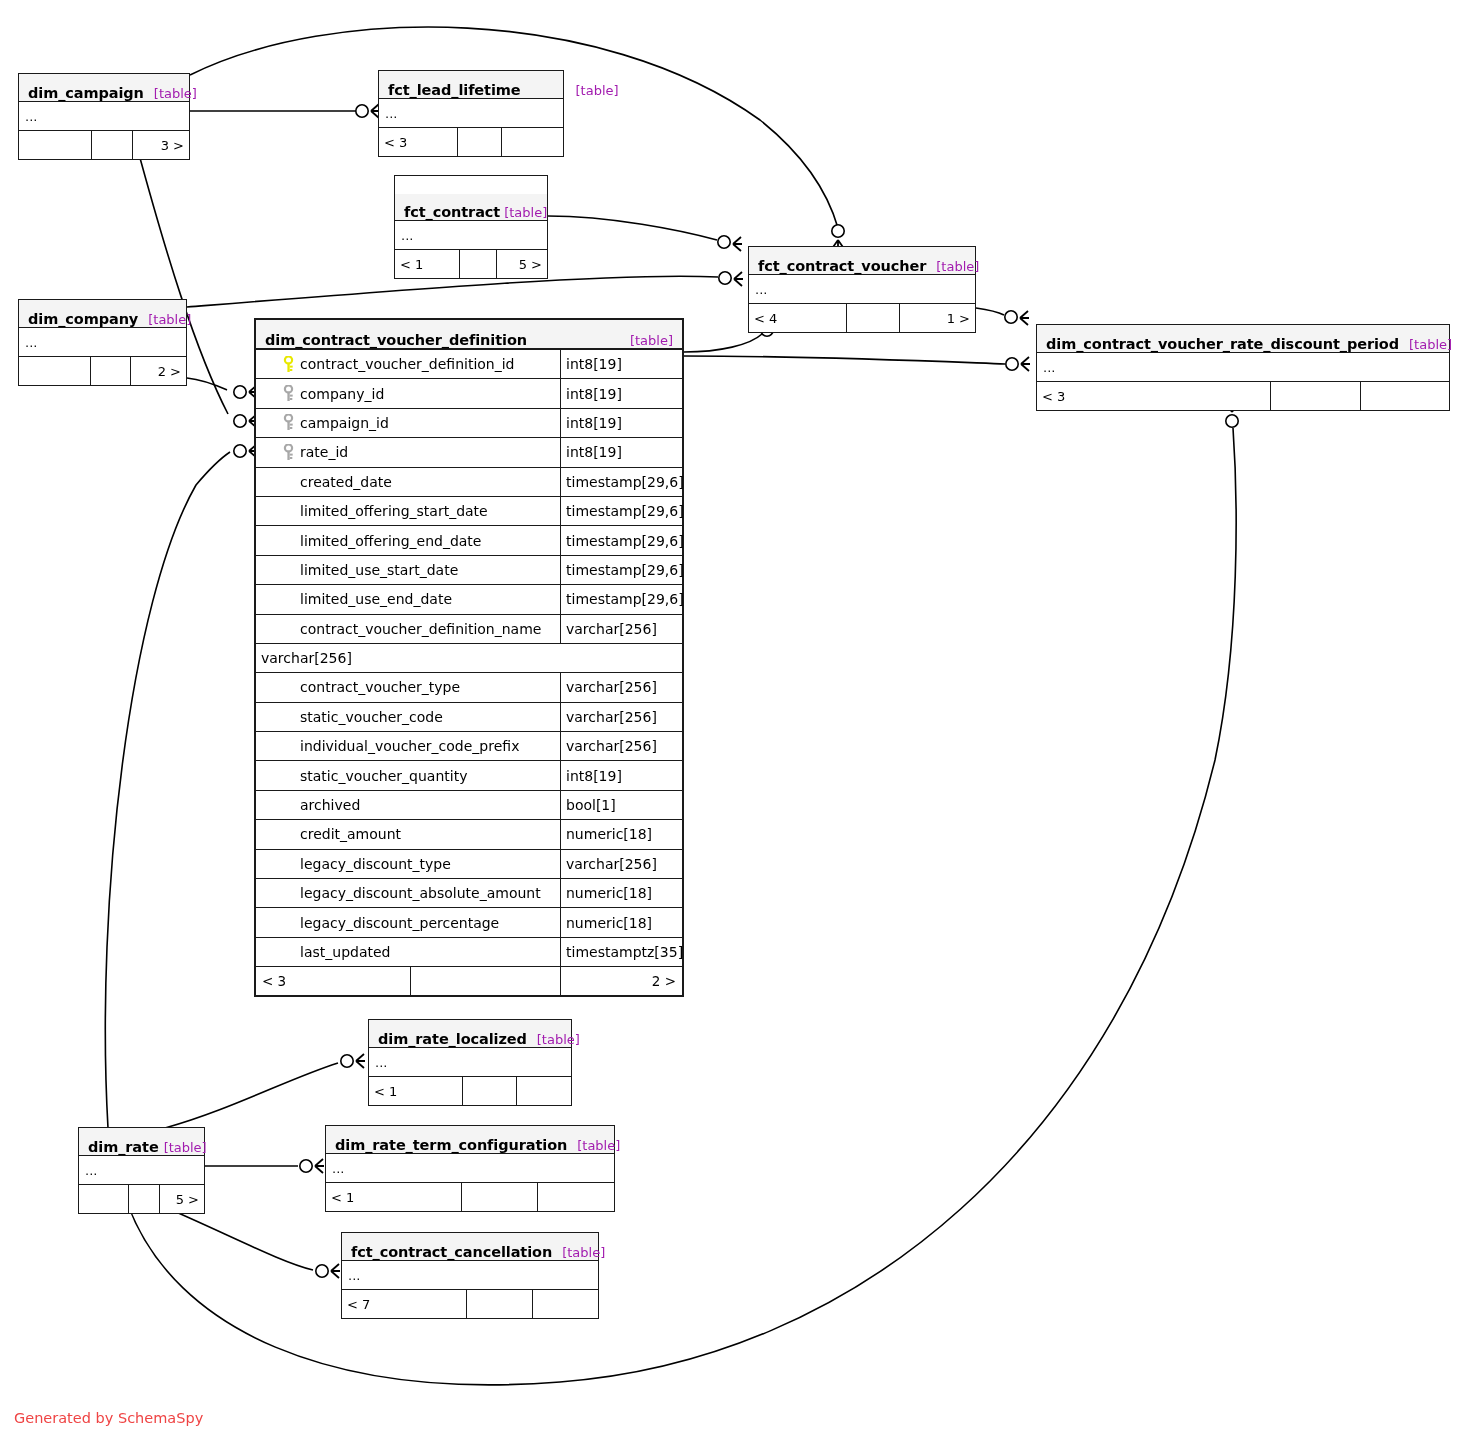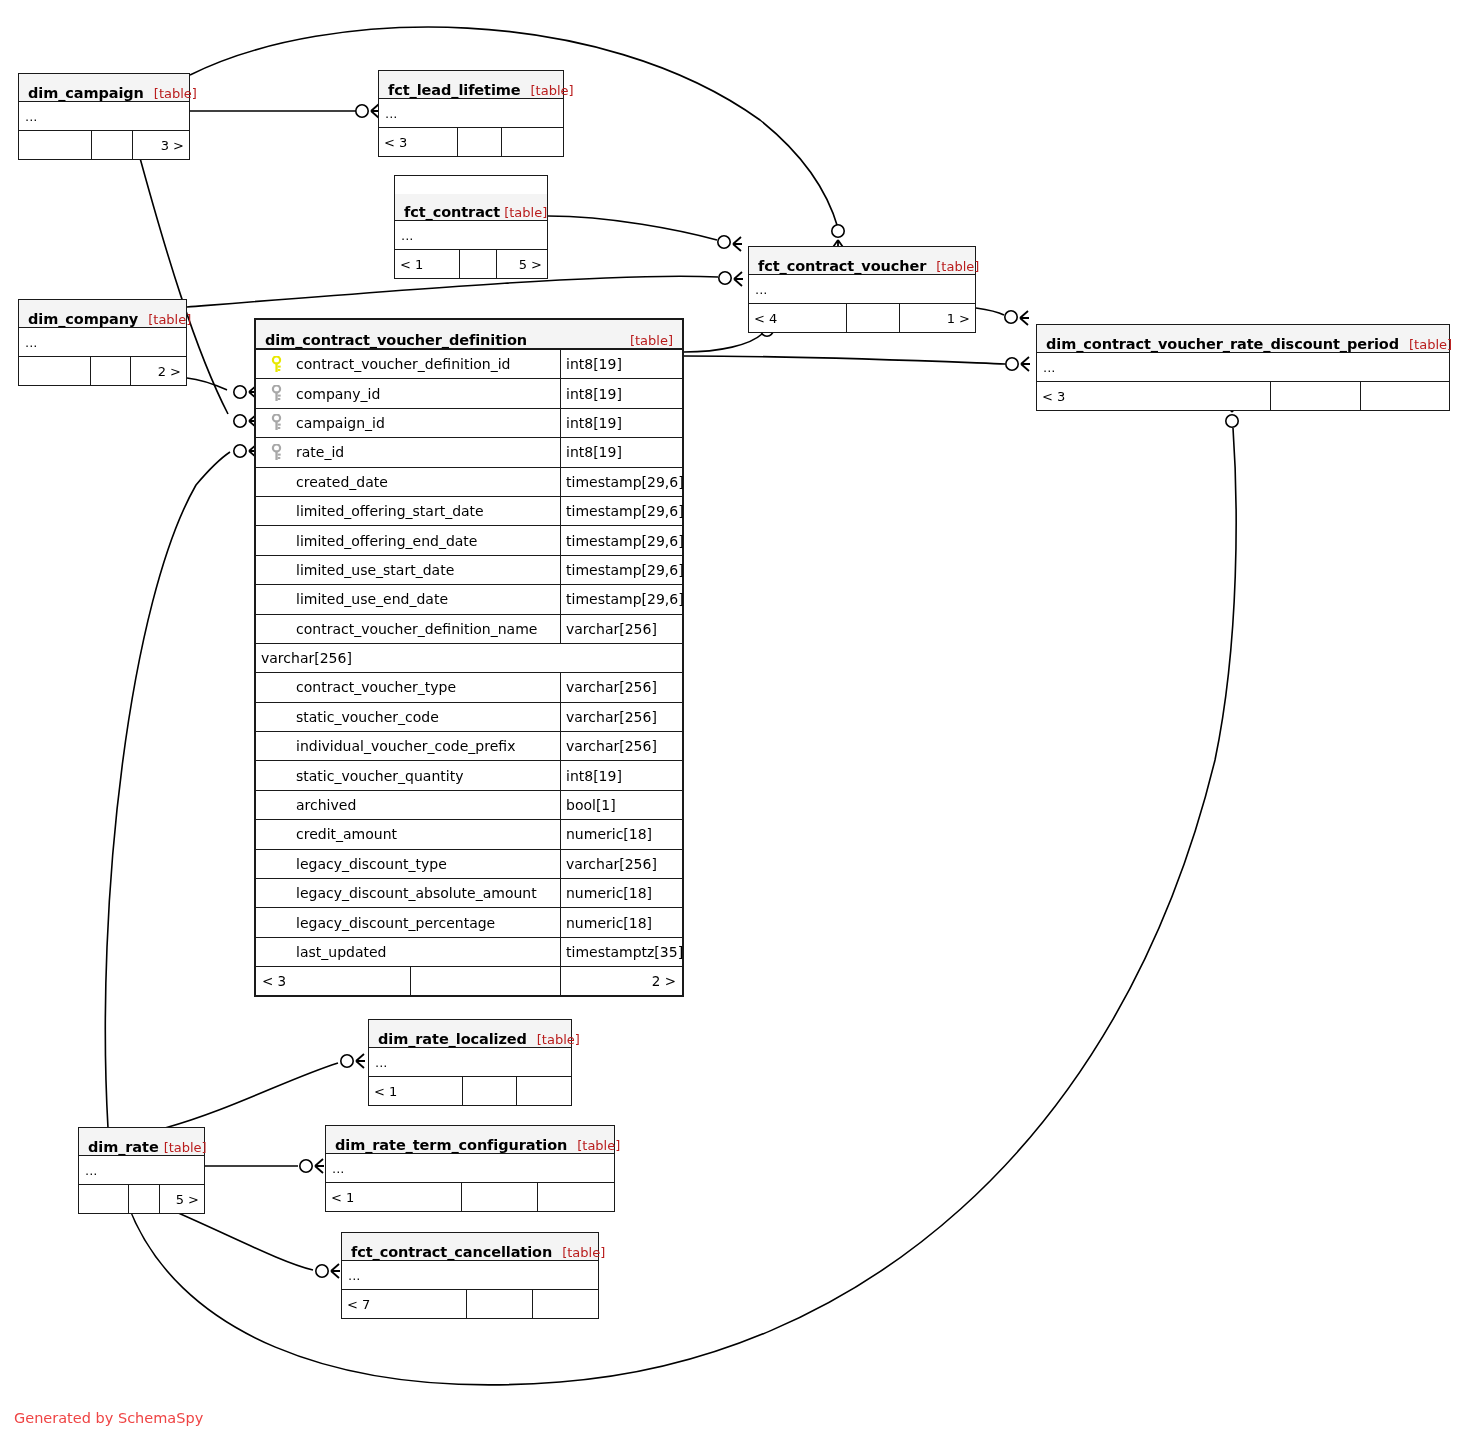--- a/index.html
+++ b/index.html
@@ -56,21 +56,21 @@
   .tbl.main .tbl-head {
     border-bottom-width: 2px;
   }
   .tbl-name {
     font-weight: bold;
     font-size: 14.5px;
     letter-spacing: -0.1px;
   }
   .tbl-tag {
     font-size: 13px;
-    color: #b91c1c;
+    color: #a21caf;
     padding-left: 10px;
   }
 
   
   .stub-body {
     box-sizing: border-box;
     height: 29px;
     border-bottom: 1.5px solid #1a1a1a;
     display: flex;
     align-items: center;
@@ -108,24 +108,23 @@
     height: 29.4px;
     border-bottom: 1.2px solid #1a1a1a;
     font-size: 14px;
   }
   .row .col-name {
     box-sizing: border-box;
     flex: 0 0 305px;
     display: flex;
     align-items: center;
     border-right: 1.2px solid #1a1a1a;
-    padding-left: 10px;
+    padding-left: 22px;
     white-space: nowrap;
     overflow: hidden;
-    gap: 8px;
   }
   .row .col-type {
     box-sizing: border-box;
     flex: 1 1 auto;
     display: flex;
     align-items: center;
     padding-left: 5px;
     white-space: nowrap;
   }
   .keycell {
@@ -241,21 +240,21 @@
     </div>
     <div class="stub-body">...</div>
     <div class="stub-foot">
       <div class="foot-l"></div>
       <div class="foot-m"></div>
       <div class="foot-r">3 &gt;</div>
     </div>
   </div>
 
   <div class="tbl" style="left:378px; top:70px; width:186px;">
-    <div class="tbl-head" style="height:28px;">
+    <div class="tbl-head" style="height:28px;gap:45px;">
       <span class="tbl-name">fct_lead_lifetime</span>
       <span class="tbl-tag">[table]</span>
     </div>
     <div class="stub-body">...</div>
     <div class="stub-foot">
       <div class="foot-l">&lt; 3</div>
       <div class="foot-m"></div>
       <div class="foot-r"></div>
     </div>
   </div>

